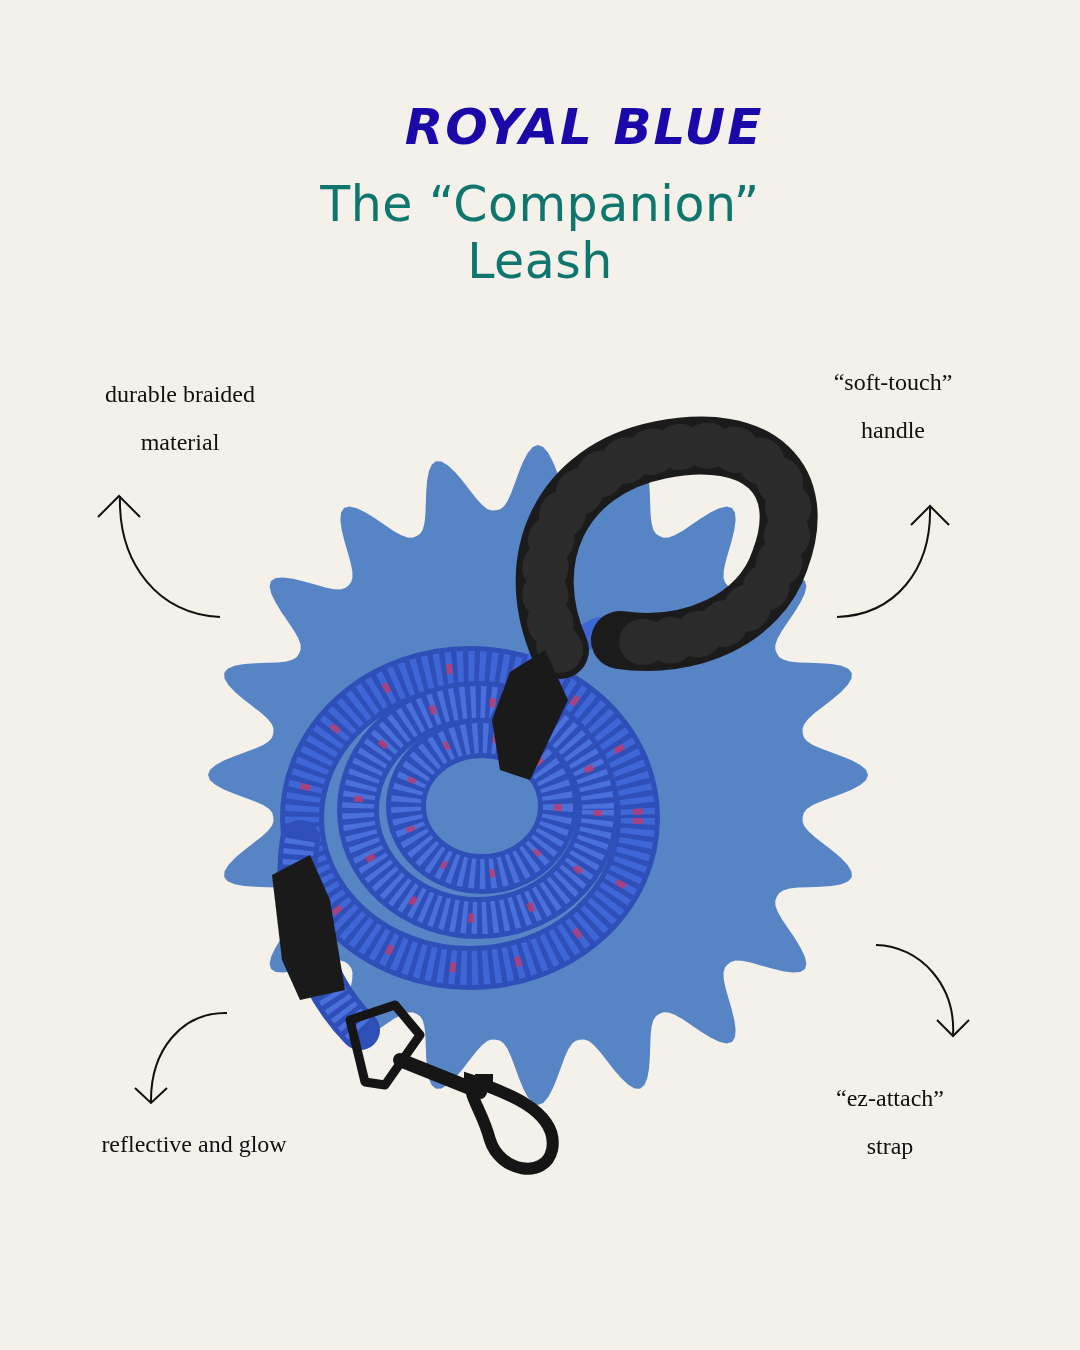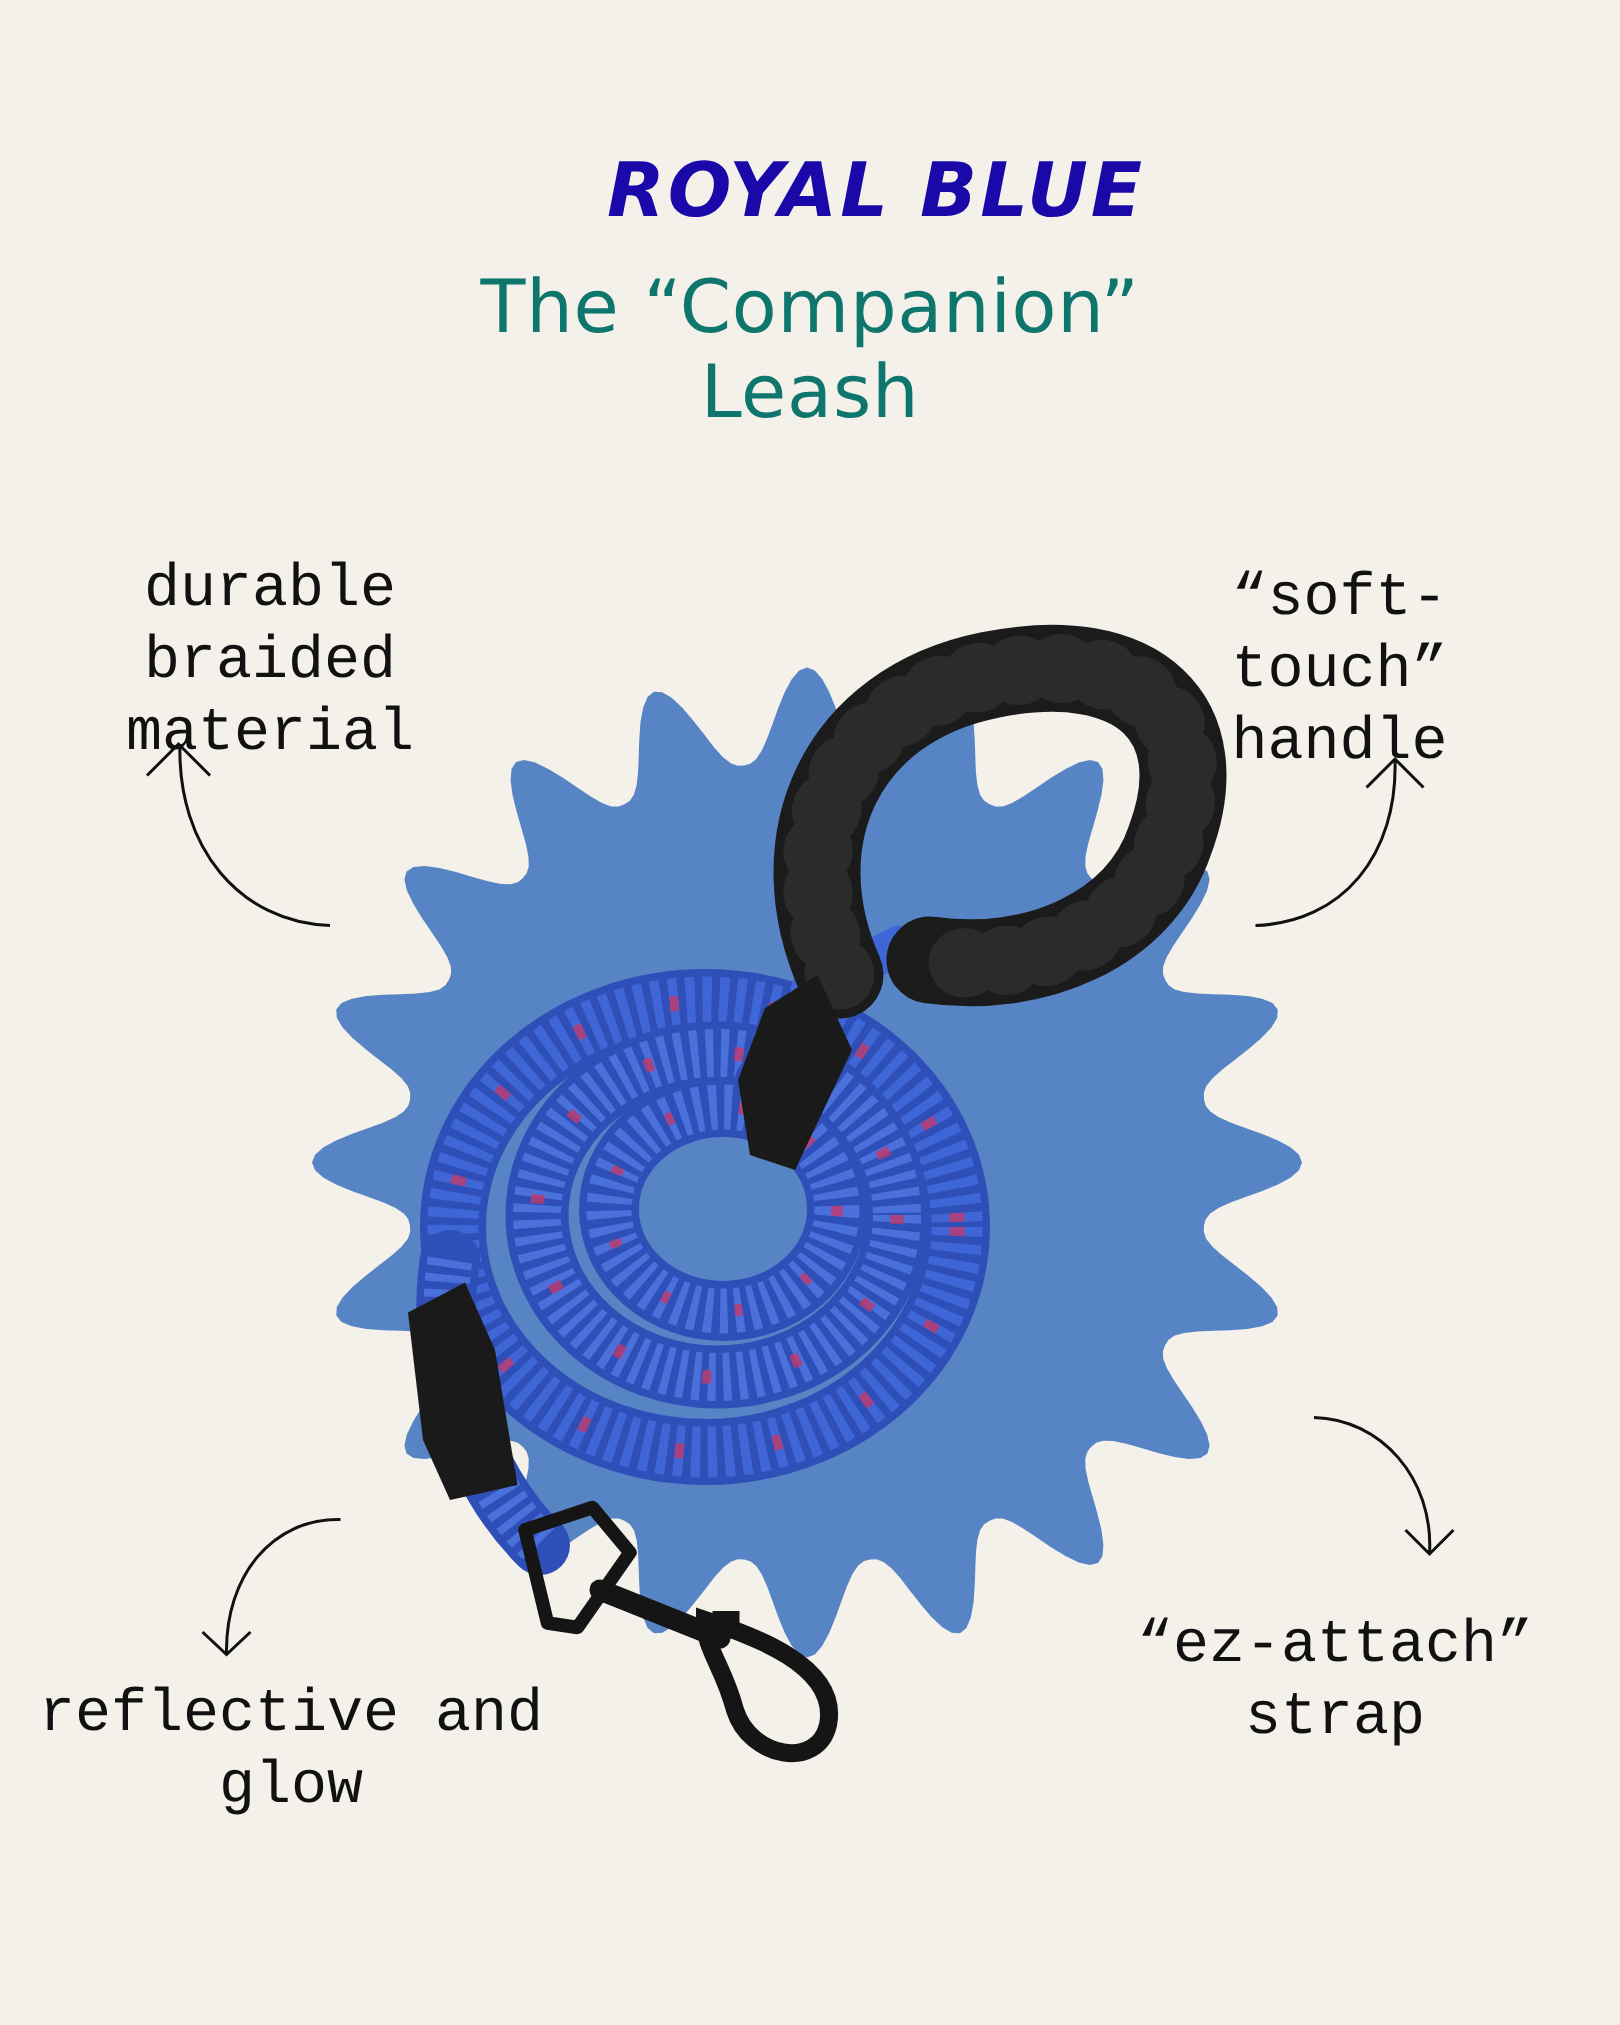--- a/index.html
+++ b/index.html
@@ -25,26 +25,26 @@
   .title-sub {
     position: absolute; left: 0; width: 1080px; top: 176px;
     text-align: center;
     font-family: "DejaVu Sans", sans-serif;
     font-size: 49px; line-height: 57px;
     color: #0f766e;
     letter-spacing: 0.5px;
   }
   .label {
     position: absolute; text-align: center;
-    font-family: Liberation Mono, monospace;
-    font-size: 40px; line-height: 48px; color: #111;
+    font-family: Liberation Serif, serif;
+    font-size: 24px; line-height: 48px; color: #111;
   }
   .label span { display: block; }
   #lbl-tl { left: 30px; width: 300px; top: 370px; }
-  #lbl-tr { left: 753px; width: 280px; top: 376px; }
+  #lbl-tr { left: 753px; width: 280px; top: 358px; }
   #lbl-bl { left: 24px; width: 340px; top: 1120px; }
   #lbl-br { left: 750px; width: 280px; top: 1074px; text-align: center; }
   svg.art { position: absolute; left: 0; top: 0; }
 </style>
 </head>
 <body>
 
 <div class="title-main">ROYAL BLUE</div>
 <div class="title-sub">
   <div>The “Companion”</div>

